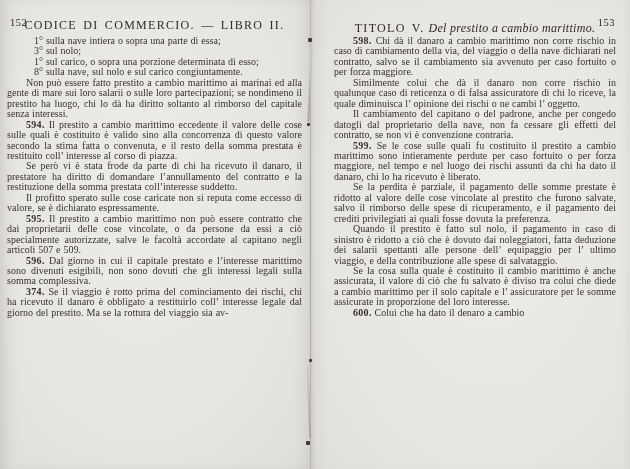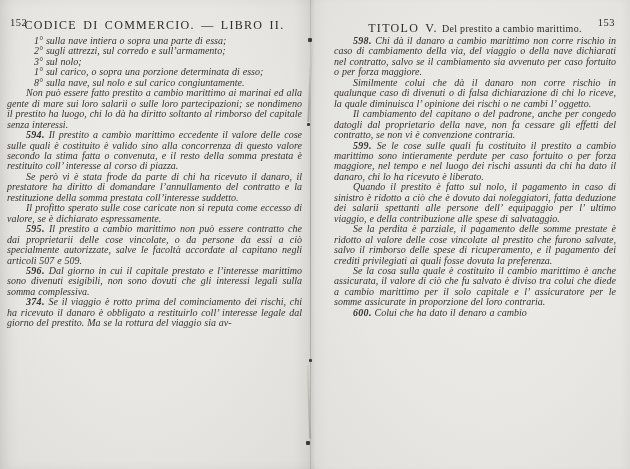--- a/index.html
+++ b/index.html
@@ -35,27 +35,26 @@
   .pagenum { font-size: 10.5px; letter-spacing: 0.5px; }
   .pagenum.num-left { position: absolute; left: 3px; top: 0; }
   .pagenum.num-right { position: absolute; right: 1px; top: 0; }
   .header-center {
     position: absolute; left: 0; right: 0; top: 1px; text-align: center;
   }
   .smallcaps {
     font-size: 12px; letter-spacing: 1.3px; word-spacing: 2px;
   }
   .italic-title {
-    font-size: 10px; letter-spacing: 0.3px; text-align: center;
+    font-style: italic; font-size: 12px; letter-spacing: 0.3px; text-align: center;
   }
   .page-body { text-align: justify; }
   .page-body p {
     margin: 0; font-size: 10px; line-height: 10.45px;
     word-spacing: 0.4px;
-    font-style: italic;
   }
   .page-body p.item    { text-indent: 27px; }
   .page-body p.article { text-indent: 19px; }
   .page-body p.plain   { text-indent: 19px; }
   .page-body p.cont    { text-indent: 0; }
   .page-body .artnum { font-weight: bold; letter-spacing: 0.3px; }
   
   .gutter {
     position: absolute; left: 294px; top: 0; width: 34px; height: 469px;
     pointer-events: none;
@@ -84,21 +83,20 @@
 
 <div class="spread">
 
   <div class="page left">
     <div class="running-header">
       <span class="pagenum num-left">152</span>
       <span class="header-center smallcaps">CODICE DI COMMERCIO. — LIBRO II.</span>
     </div>
     <div class="page-body" id="left-body">
         <p class="item">1° sulla nave intiera o sopra una parte di essa;</p>
-        <p class="item">2° sugli attrezzi, sul corredo e sull’armamento;</p>
         <p class="item">3° sul nolo;</p>
         <p class="item">1° sul carico, o sopra una porzione determinata di esso;</p>
         <p class="item">8° sulla nave, sul nolo e sul carico congiuntamente.</p>
         <p class="plain">Non può essere fatto prestito a cambio marittimo ai marinai ed alla gente di mare sui loro salarii o sulle loro partecipazioni; se nondimeno il prestito ha luogo, chi lo dà ha diritto soltanto al rimborso del capitale senza interessi.</p>
         <p class="article"><span class="artnum">594.</span> Il prestito a cambio marittimo eccedente il valore delle cose sulle quali è costituito è valido sino alla concorrenza di questo valore secondo la stima fatta o convenuta, e il resto della somma prestata è restituito coll’ interesse al corso di piazza.</p>
         <p class="plain">Se però vi è stata frode da parte di chi ha ricevuto il danaro, il prestatore ha diritto di domandare l’annullamento del contratto e la restituzione della somma prestata coll’interesse suddetto.</p>
         <p class="plain">Il profitto sperato sulle cose caricate non si reputa come eccesso di valore, se è dichiarato espressamente.</p>
         <p class="article"><span class="artnum">595.</span> Il prestito a cambio marittimo non può essere contratto che dai proprietarii delle cose vincolate, o da persone da essi a ciò specialmente autorizzate, salve le facoltà accordate al capitano negli articoli 507 e 509.</p>
         <p class="article"><span class="artnum">596.</span> Dal giorno in cui il capitale prestato e l’interesse marittimo sono divenuti esigibili, non sono dovuti che gli interessi legali sulla somma complessiva.</p>
         <p class="article"><span class="artnum">374.</span> Se il viaggio è rotto prima del cominciamento dei rischi, chi ha ricevuto il danaro è obbligato a restituirlo coll’ interesse legale dal giorno del prestito. Ma se la rottura del viaggio sia av-</p>
@@ -108,26 +106,26 @@
   <div class="page right">
     <div class="running-header">
       <span class="header-center">
         <span class="smallcaps">TITOLO V.</span>
         <span class="italic-title">Del prestito a cambio marittimo.</span>
       </span>
       <span class="pagenum num-right">153</span>
     </div>
     <div class="page-body" id="right-body">
         <p class="article"><span class="artnum">598.</span> Chi dà il danaro a cambio marittimo non corre rischio in caso di cambiamento della via, del viaggio o della nave dichiarati nel contratto, salvo se il cambiamento sia avvenuto per caso fortuito o per forza maggiore.</p>
-        <p class="plain">Similmente colui che dà il danaro non corre rischio in qualunque caso di divenuti o di falsa dichiarazione di chi lo riceve, la quale diminuisca l’ opinione dei rischi o ne cambi l’ oggetto.</p>
+        <p class="plain">Similmente colui che dà il danaro non corre rischio in qualunque caso di reticenza o di falsa assicuratore di chi lo riceve, la quale diminuisca l’ opinione dei rischi o ne cambi l’ oggetto.</p>
         <p class="plain">Il cambiamento del capitano o del padrone, anche per congedo datogli dal proprietario della nave, non fa cessare gli effetti del contratto, se non vi è convenzione contraria.</p>
         <p class="article"><span class="artnum">599.</span> Se le cose sulle quali fu costituito il prestito a cambio marittimo sono intieramente perdute per caso fortuito o per forza maggiore, nel tempo e nel luogo dei rischi assunti da chi ha dato il danaro, chi lo ha ricevuto è liberato.</p>
+        <p class="plain">Se la perdita è parziale, il pagamento delle somme prestate è ridotto al valore delle cose vincolate al prestito che furono salvate, salvo il rimborso delle spese di ricuperamento, e il pagamento dei crediti privilegiati ai quali fosse dovuta la preferenza.</p>
         <p class="plain">Quando il prestito è fatto sul nolo, il pagamento in caso di sinistro è ridotto a ciò che è dovuto dai noleggiatori, fatta deduzione dei salarii spettanti alle persone dell’ equipaggio per l’ ultimo viaggio, e della contribuzione alle spese di salvataggio.</p>
-        <p class="plain">Se la perdita è parziale, il pagamento delle somme prestate è ridotto al valore delle cose vincolate al prestito che furono salvate, salvo il rimborso delle spese di ricuperamento, e il pagamento dei crediti privilegiati ai quali fosse dovuta la preferenza.</p>
-        <p class="plain">Se la cosa sulla quale è costituito il cambio marittimo è anche assicurata, il valore di ciò che fu salvato è diviso tra colui che diede a cambio marittimo per il solo capitale e l’ assicuratore per le somme assicurate in proporzione del loro contraria.</p>
+        <p class="plain">Se la cosa sulla quale è costituito il cambio marittimo è anche assicurata, il valore di ciò che fu salvato è diviso tra colui che diede a cambio marittimo per il solo capitale e l’ assicuratore per le somme assicurate in proporzione del loro interesse.</p>
         <p class="article"><span class="artnum">600.</span> Colui che ha dato il denaro a cambio</p>
       </div>
   </div>
 
   <div class="gutter">
     <div class="crease"></div>
     <div class="stitch top"></div>
     <div class="stitch bottom"></div>
     <div class="dot d1"></div>
     <div class="dot d2"></div>

